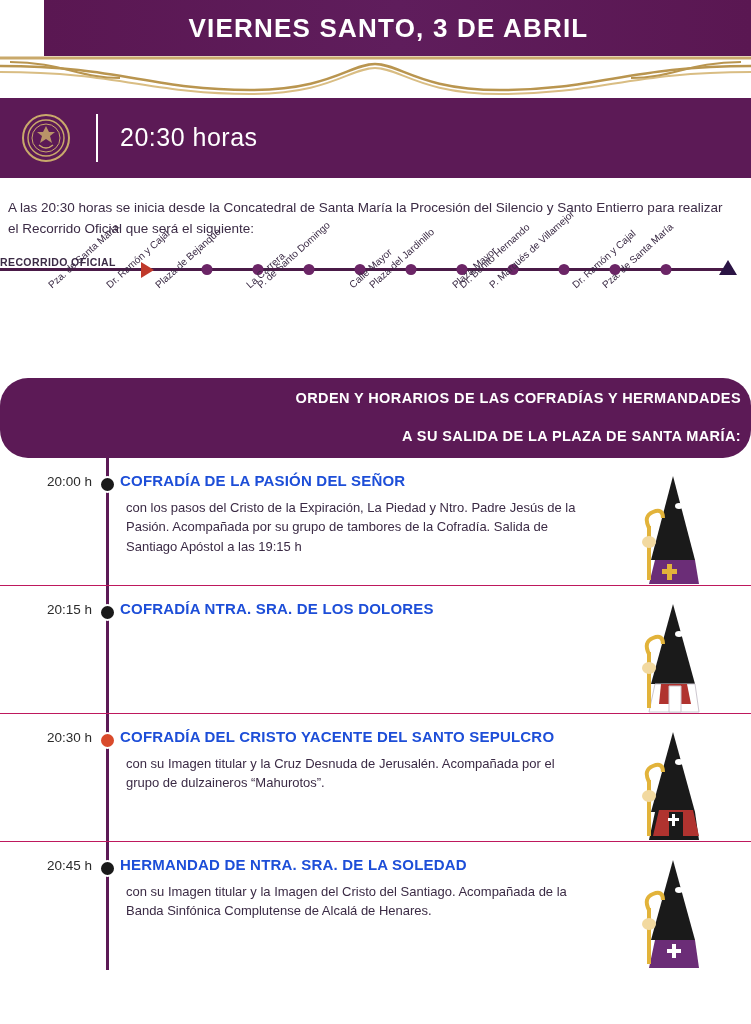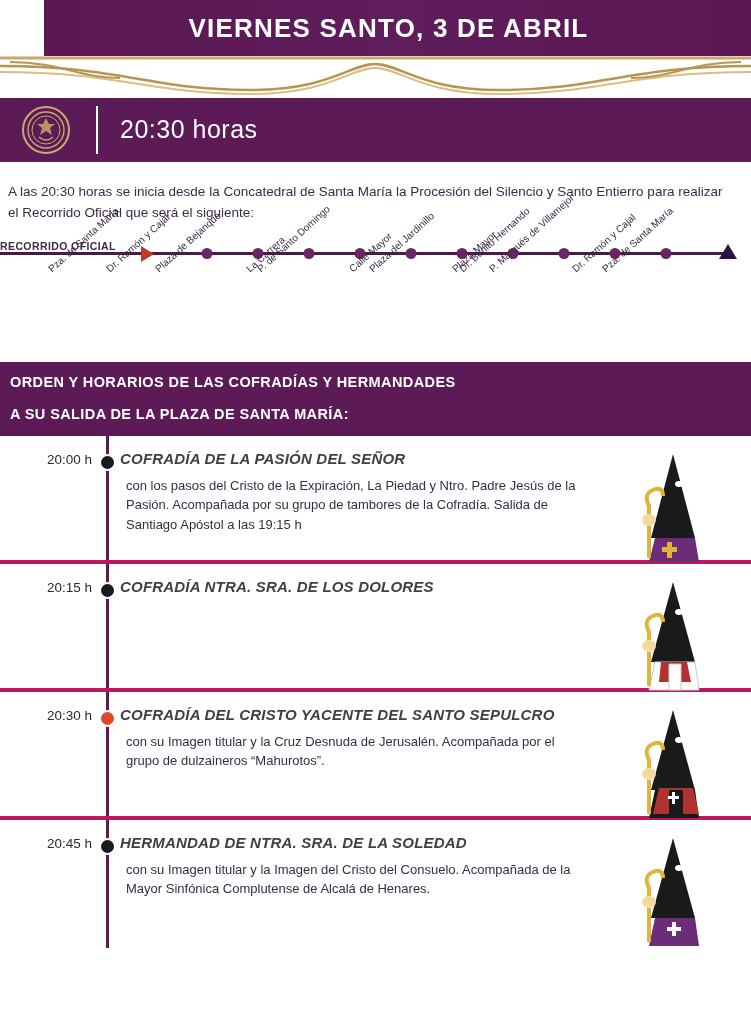--- a/index.html
+++ b/index.html
@@ -42,21 +42,21 @@
     height: 42px;
     background: #ffffff;
     position: relative;
     overflow: hidden;
   }
   .swirl-band svg { display: block; }
 
   
   .time-bar {
     background: #5c1a56;
-    height: 64px;
+    height: 80px;
     display: flex;
     align-items: center;
     padding-left: 22px;
     color: #ffffff;
   }
   .seal {
     width: 48px;
     height: 48px;
     border-radius: 50%;
     border: 2px solid #c9a96b;
@@ -141,51 +141,52 @@
     color: #3b2b45;
     white-space: nowrap;
     transform-origin: left top;
     transform: rotate(-42deg);
   }
 
   
   .section-title {
     background: #5c1a56;
     color: #ffffff;
-    text-align: left;
+    text-align: right;
     padding: 12px 10px 14px 10px;
+    border-radius: 28px;
   }
   .section-title .l1 {
     font-size: 14.5px;
     font-weight: bold;
     letter-spacing: 0.4px;
   }
   .section-title .l2 {
     font-size: 14.5px;
     font-weight: bold;
     letter-spacing: 0.4px;
-    margin-top: 16px;
+    margin-top: 22px;
   }
 
   
   .timeline {
     position: relative;
   }
   .timeline-spine {
     position: absolute;
     left: 106px;
     top: 0;
     bottom: 0;
     width: 3px;
     background: #5c1a56;
   }
   .entry {
     position: relative;
     min-height: 128px;
-    border-bottom: 4px solid #be185d;
+    border-bottom: 1px solid #be185d;
     padding: 14px 0 12px 0;
   }
   .entry:last-child { border-bottom: none; }
   .entry-time {
     position: absolute;
     left: 0;
     top: 16px;
     width: 92px;
     text-align: right;
     font-size: 13.5px;
@@ -200,27 +201,26 @@
     border-radius: 50%;
     background: #1a1a1a;
     border: 2px solid #ffffff;
   }
   .entry-bullet.accent { background: #d94a2b; }
   .entry-body {
     margin-left: 120px;
     margin-right: 160px;
   }
   .entry-title {
-    color: #404040;
+    color: #1d4ed8;
     font-size: 15px;
     font-weight: bold;
     letter-spacing: 0.2px;
     line-height: 1.2;
     margin-bottom: 8px;
-    font-style: italic;
   }
   .entry-desc {
     color: #3b2b45;
     font-size: 13px;
     line-height: 1.5;
     padding-left: 6px;
   }
 
   
   .figure {
@@ -369,21 +369,21 @@
         <ellipse cx="46" cy="72" rx="7" ry="6" fill="#f2d9a0"></ellipse>
       </svg>
     </div>
   </div>
 
   <div class="entry">
     <div class="entry-time">20:45 h</div>
     <div class="entry-bullet"></div>
     <div class="entry-body">
       <div class="entry-title">HERMANDAD DE NTRA. SRA. DE LA SOLEDAD</div>
-      <div class="entry-desc">con su Imagen titular y la Imagen del Cristo del Consuelo. Acompañada de la Mayor Sinfónica Complutense de Alcalá de Henares.</div>
+      <div class="entry-desc">con su Imagen titular y la Imagen del Cristo del Santiago. Acompañada de la Banda Sinfónica Complutense de Alcalá de Henares.</div>
     </div>
     <div class="figure">
       <svg width="120" height="118" viewBox="0 0 120 118">
         <path d="M70 8 L92 88 L48 88 Z" fill="#1a1a1a"></path>
         <ellipse cx="76" cy="38" rx="4" ry="3" fill="#ffffff"></ellipse>
         <ellipse cx="86" cy="38" rx="4" ry="3" fill="#ffffff"></ellipse>
         <path d="M52 88 L92 88 L96 116 L46 116 Z" fill="#6b2d77"></path>
         <path d="M60 88 L84 88 L84 116 L60 116 Z" fill="#6b2d77"></path>
         <rect x="69" y="92" width="4" height="14" fill="#ffffff"></rect>
         <rect x="64" y="97" width="14" height="4" fill="#ffffff"></rect>

